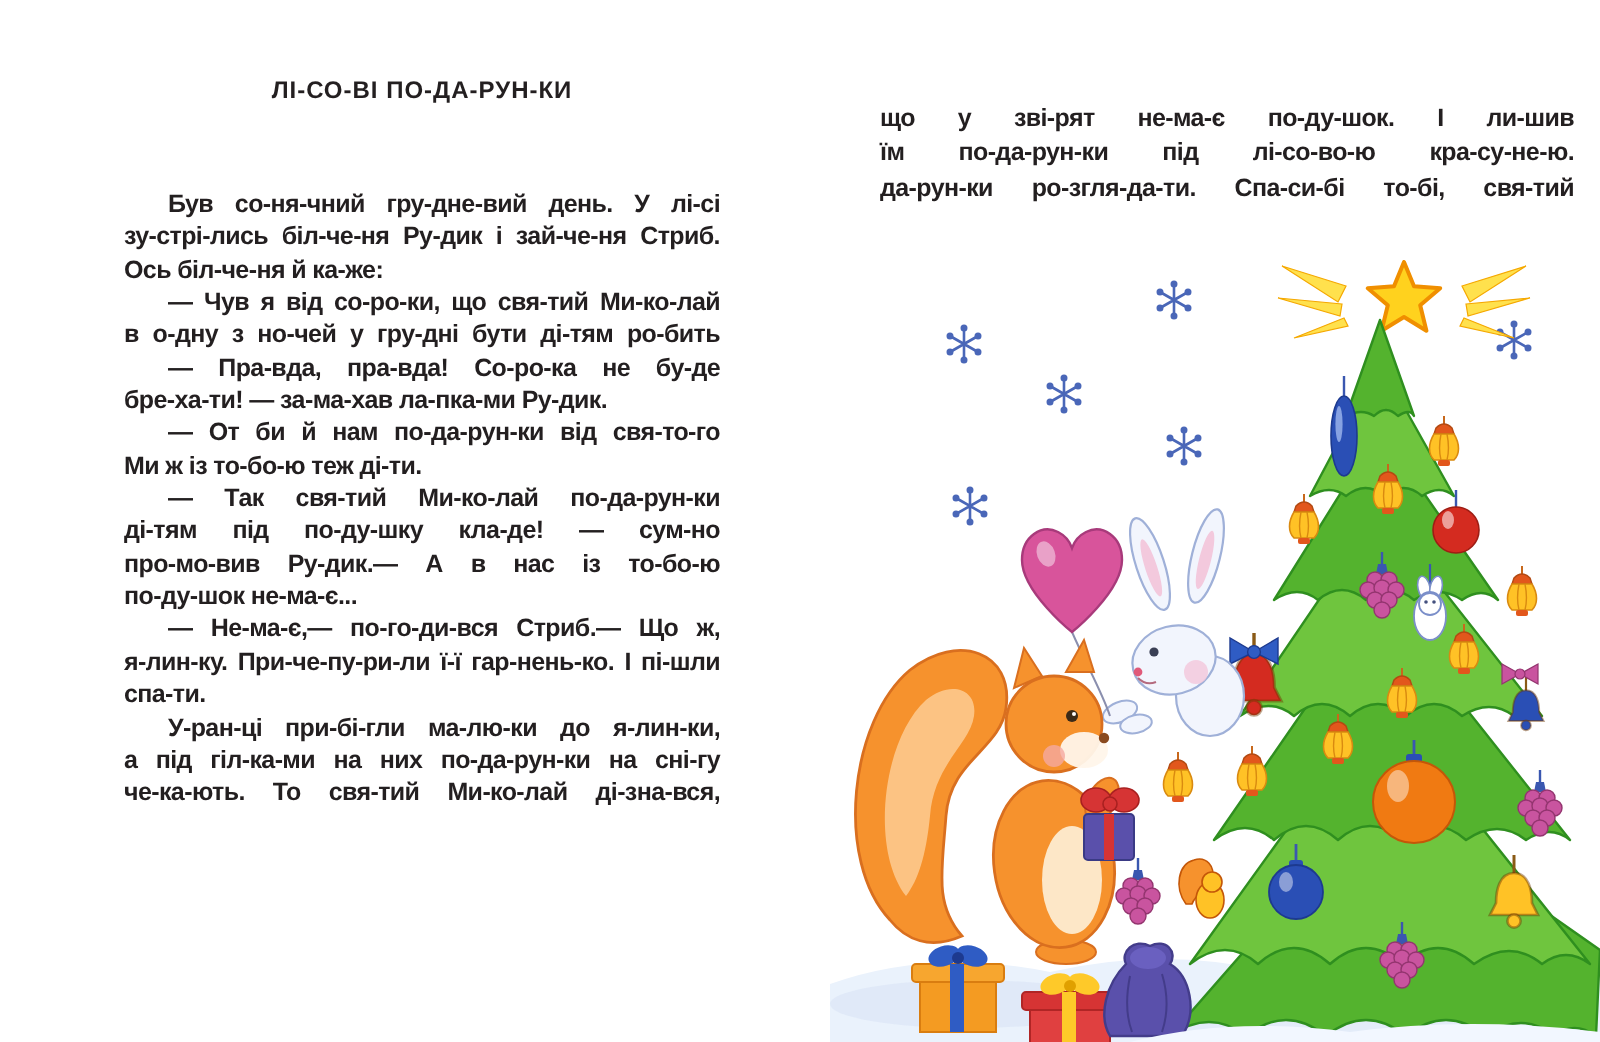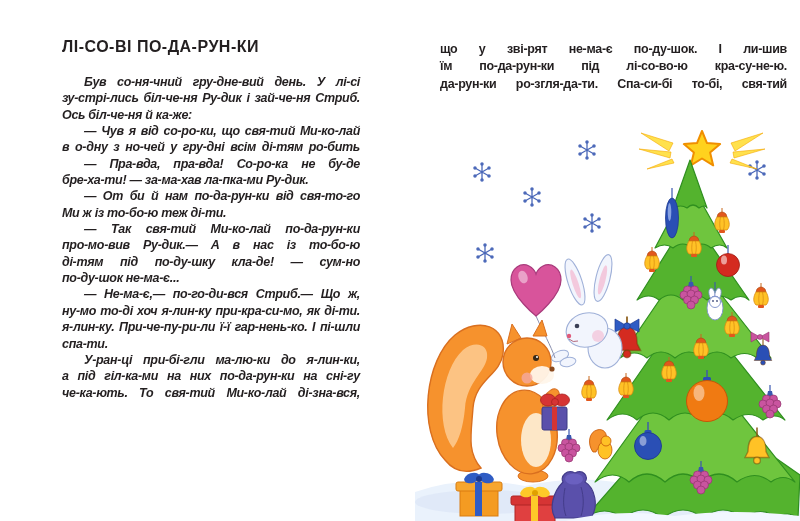--- a/index.html
+++ b/index.html
@@ -1,50 +1,49 @@
 <!DOCTYPE html>
 <html style="--tree: #54b32e; --tree_light: #6fc53e; --tree_dark: #2f8f1f; --star: #ffd21e; --star_stroke: #f08f00; --ray: #ffe14d; --snowflake: #4a67b8; --heart: #d8549b; --heart_dark: #a83a7b; --squirrel: #f6922d; --squirrel_dark: #d96f1f; --squirrel_belly: #fde7c7; --hare: #f2f5fd; --hare_shade: #9fb0d8; --hare_pink: #f3c9dd; --snow: #dbe6f6; --snow_light: #eaf2fc; --ornament_red: #d42b20; --ornament_orange: #f07a12; --ornament_blue: #2a4fb5; --ornament_magenta: #c9549f; --ornament_yellow: #ffc226; --lantern_cap: #e2571c; --gift_orange: #f49b22; --gift_red: #d63434; --bow_blue: #2f5cc4; --bow_yellow: #fec929; --sack_purple: #5a50ab; --text: #231f20;"><head>
 <meta charset="utf-8">
 <style>
   html,body{margin:0;padding:0;background:#ffffff;}
   body{width:800px;height:521px;position:relative;overflow:hidden;
        font-family:"Liberation Sans","DejaVu Sans",sans-serif;color:#231f20;}
-  .page-title{position:absolute;left:62px;top:38px;width:298px;
-       font-size:16px;font-weight:bold;letter-spacing:0.5px;white-space:nowrap;}
-  .story{position:absolute;font-weight:bold;font-size:12.5px;letter-spacing:-0.3px;}
-  .story-left{left:62px;top:74px;width:298px;font-style:italic;}
+  .page-title{position:absolute;left:62px;top:38px;width:298px;text-align:center;
+       font-size:12px;font-weight:bold;letter-spacing:0.5px;white-space:nowrap;}
+  .story{position:absolute;font-weight:bold;font-size:12.5px;letter-spacing:-0.3px;margin-top:10px;}
+  .story-left{left:62px;top:84px;width:298px;}
   .story-right{left:440px;top:41px;width:347px;}
   .story .line{height:16.35px;line-height:16.35px;white-space:nowrap;
        text-align:justify;text-align-last:justify;}
   .story-right .line{height:17.4px;line-height:17.4px;}
   .story .line.last{text-align-last:left;}
   .story .line.ind{text-indent:22px;}
   .illustration{position:absolute;left:415px;top:130px;width:385px;height:391px;}
 </style>
 </head>
 <body>
 
 <div class="page-title">ЛІ-СО-ВІ ПО-ДА-РУН-КИ</div>
 
 <div class="story story-left">
     <div class="line ind">Був со-ня-чний гру-дне-вий день. У лі-сі</div>
     <div class="line">зу-стрі-лись біл-че-ня Ру-дик і зай-че-ня Стриб.</div>
     <div class="line last">Ось біл-че-ня й ка-же:</div>
     <div class="line ind">— Чув я від со-ро-ки, що свя-тий Ми-ко-лай</div>
-    <div class="line">в о-дну з но-чей у гру-дні всім ді-тям ро-бить</div>
+    <div class="line">в о-дну з но-чей у гру-дні бути ді-тям ро-бить</div>
     <div class="line ind">— Пра-вда, пра-вда! Со-ро-ка не бу-де</div>
     <div class="line last">бре-ха-ти! — за-ма-хав ла-пка-ми Ру-дик.</div>
     <div class="line ind">— От би й нам по-да-рун-ки від свя-то-го</div>
     <div class="line last">Ми ж із то-бо-ю теж ді-ти.</div>
     <div class="line ind">— Так свя-тий Ми-ко-лай по-да-рун-ки</div>
+    <div class="line">ді-тям під по-ду-шку кла-де! — сум-но</div>
     <div class="line">про-мо-вив Ру-дик.— А в нас із то-бо-ю</div>
-    <div class="line">ді-тям під по-ду-шку кла-де! — сум-но</div>
     <div class="line last">по-ду-шок не-ма-є...</div>
     <div class="line ind">— Не-ма-є,— по-го-ди-вся Стриб.— Що ж,</div>
-    <div class="line">ну-мо то-ді хоч я-лин-ку при-кра-си-мо, як ді-ти.</div>
     <div class="line">я-лин-ку. При-че-пу-ри-ли ї-ї гар-нень-ко. І пі-шли</div>
     <div class="line last">спа-ти.</div>
     <div class="line ind">У-ран-ці при-бі-гли ма-лю-ки до я-лин-ки,</div>
     <div class="line">а під гіл-ка-ми на них по-да-рун-ки на сні-гу</div>
     <div class="line">че-ка-ють. То свя-тий Ми-ко-лай ді-зна-вся,</div>
   </div>
 
 <div class="story story-right">
     <div class="line">що у зві-рят не-ма-є по-ду-шок. І ли-шив</div>
     <div class="line">їм по-да-рун-ки під лі-со-во-ю кра-су-не-ю.</div>

